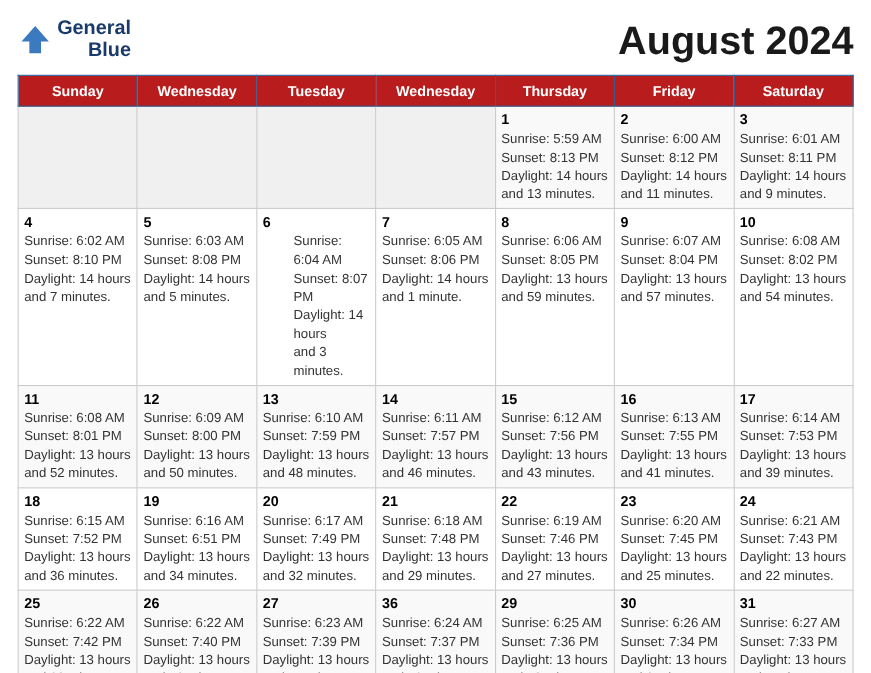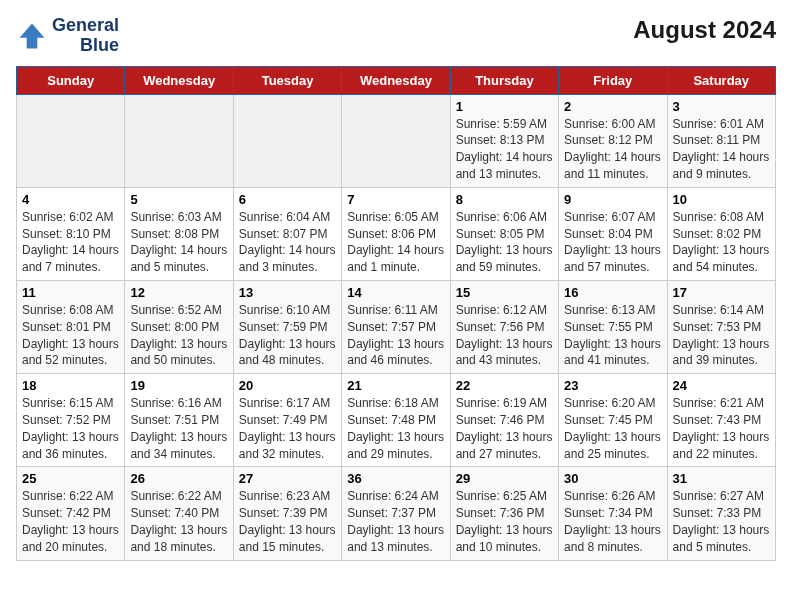--- a/index.html
+++ b/index.html
@@ -32,21 +32,21 @@
       display: block;
     }
     .logo-icon {
       width: 32px;
       height: 32px;
     }
     .title-area {
       text-align: right;
     }
     .title-area h1 {
-      font-size: 24px;
+      font-size: 36px;
       font-weight: bold;
       color: #1a1a1a;
     }
     .title-area h2 {
       font-size: 16px;
       font-weight: normal;
       color: #333;
     }
     .calendar {
       width: 100%;
@@ -156,21 +156,21 @@
         </td>
         <td>
           <div class="day-number">5</div>
           <div class="day-info" style="white-space: pre-line;">Sunrise: 6:03 AM
 Sunset: 8:08 PM
 Daylight: 14 hours
 and 5 minutes.</div>
         </td>
         <td>
           <div class="day-number">6</div>
-          <div class="day-info" style="white-space: pre-line;">Sunrise: 6:04 AM
+          <div class="day-info" style="white-space: pre-line; margin-left: 28px;">Sunrise: 6:04 AM
 Sunset: 8:07 PM
 Daylight: 14 hours
 and 3 minutes.</div>
         </td>
         <td>
           <div class="day-number">7</div>
           <div class="day-info" style="white-space: pre-line;">Sunrise: 6:05 AM
 Sunset: 8:06 PM
 Daylight: 14 hours
 and 1 minute.</div>
@@ -200,21 +200,21 @@
       <tr>
         <td>
           <div class="day-number">11</div>
           <div class="day-info" style="white-space: pre-line;">Sunrise: 6:08 AM
 Sunset: 8:01 PM
 Daylight: 13 hours
 and 52 minutes.</div>
         </td>
         <td>
           <div class="day-number">12</div>
-          <div class="day-info" style="white-space: pre-line;">Sunrise: 6:52 AM
+          <div class="day-info" style="white-space: pre-line;">Sunrise: 6:09 AM
 Sunset: 8:00 PM
 Daylight: 13 hours
 and 50 minutes.</div>
         </td>
         <td>
           <div class="day-number">13</div>
           <div class="day-info" style="white-space: pre-line;">Sunrise: 6:10 AM
 Sunset: 7:59 PM
 Daylight: 13 hours
 and 48 minutes.</div>
@@ -252,21 +252,21 @@
         <td>
           <div class="day-number">18</div>
           <div class="day-info" style="white-space: pre-line;">Sunrise: 6:15 AM
 Sunset: 7:52 PM
 Daylight: 13 hours
 and 36 minutes.</div>
         </td>
         <td>
           <div class="day-number">19</div>
           <div class="day-info" style="white-space: pre-line;">Sunrise: 6:16 AM
-Sunset: 7:51 PM
+Sunset: 6:51 PM
 Daylight: 13 hours
 and 34 minutes.</div>
         </td>
         <td>
           <div class="day-number">20</div>
           <div class="day-info" style="white-space: pre-line;">Sunrise: 6:17 AM
 Sunset: 7:49 PM
 Daylight: 13 hours
 and 32 minutes.</div>
         </td>

